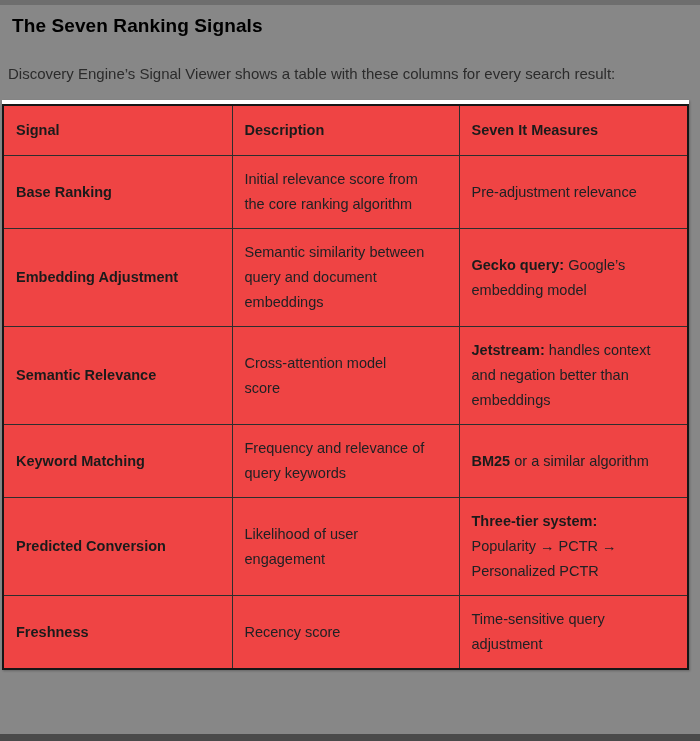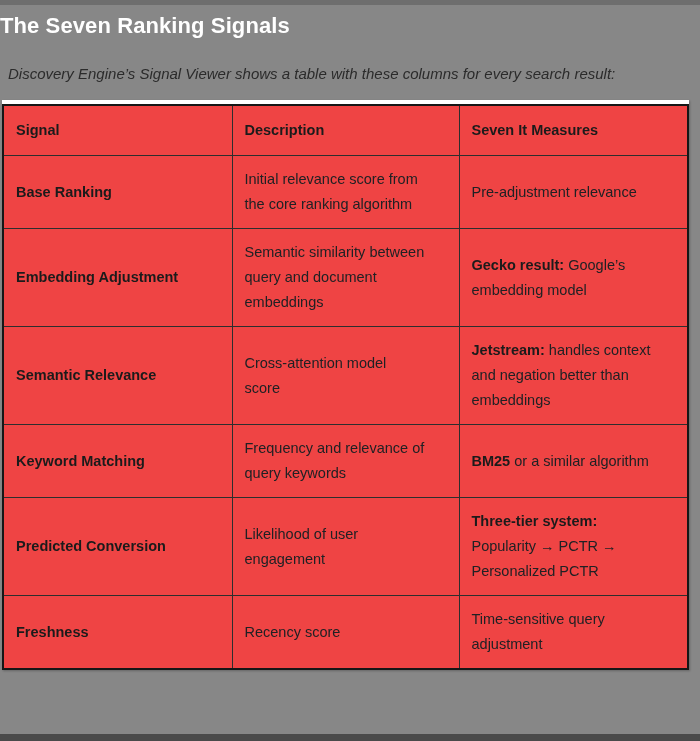--- a/index.html
+++ b/index.html
@@ -20,33 +20,32 @@
   }
   .edge-strip-bottom {
     position: absolute;
     bottom: 0; left: 0;
     width: 100%; height: 7px;
     background: #4a4a4a;
     z-index: 5;
   }
   main { padding-top: 13px; }
   .page-title {
-    margin: 0 0;
-    font-size: 22px;
+    margin: 0 12px;
+    font-size: 19px;
     line-height: 26px;
     font-weight: 700;
-    color: #ffffff;
+    color: #000000;
     letter-spacing: 0.1px;
   }
   .page-subtitle {
     margin: 25px 8px 16px 8px;
     font-size: 15px;
     line-height: 20px;
     color: #2b2b2b;
-    font-style: italic;
   }
   .table-wrapper {
     margin: 0 2px;
     width: 687px;
     background: #ffffff;
     padding-top: 4px;
     box-shadow: 1px 1px 2px rgba(0,0,0,0.25);
   }
   table {
     width: 100%;
@@ -104,21 +103,21 @@
     <td><span class="preline">Initial relevance score from
 the core ranking algorithm</span></td>
     <td><span class="measure-bold"></span><span class="preline">Pre-adjustment relevance</span></td>
   </tr>
 
   <tr>
     <td class="signal-cell"><span>Embedding Adjustment</span></td>
     <td><span class="preline">Semantic similarity between
 query and document
 embeddings</span></td>
-    <td><span class="measure-bold">Gecko result:</span><span class="preline"> Google’s
+    <td><span class="measure-bold">Gecko query:</span><span class="preline"> Google’s
 embedding model</span></td>
   </tr>
 
   <tr>
     <td class="signal-cell"><span>Semantic Relevance</span></td>
     <td><span class="preline">Cross-attention model
 score</span></td>
     <td><span class="measure-bold">Jetstream:</span><span class="preline"> handles context
 and negation better than
 embeddings</span></td>

